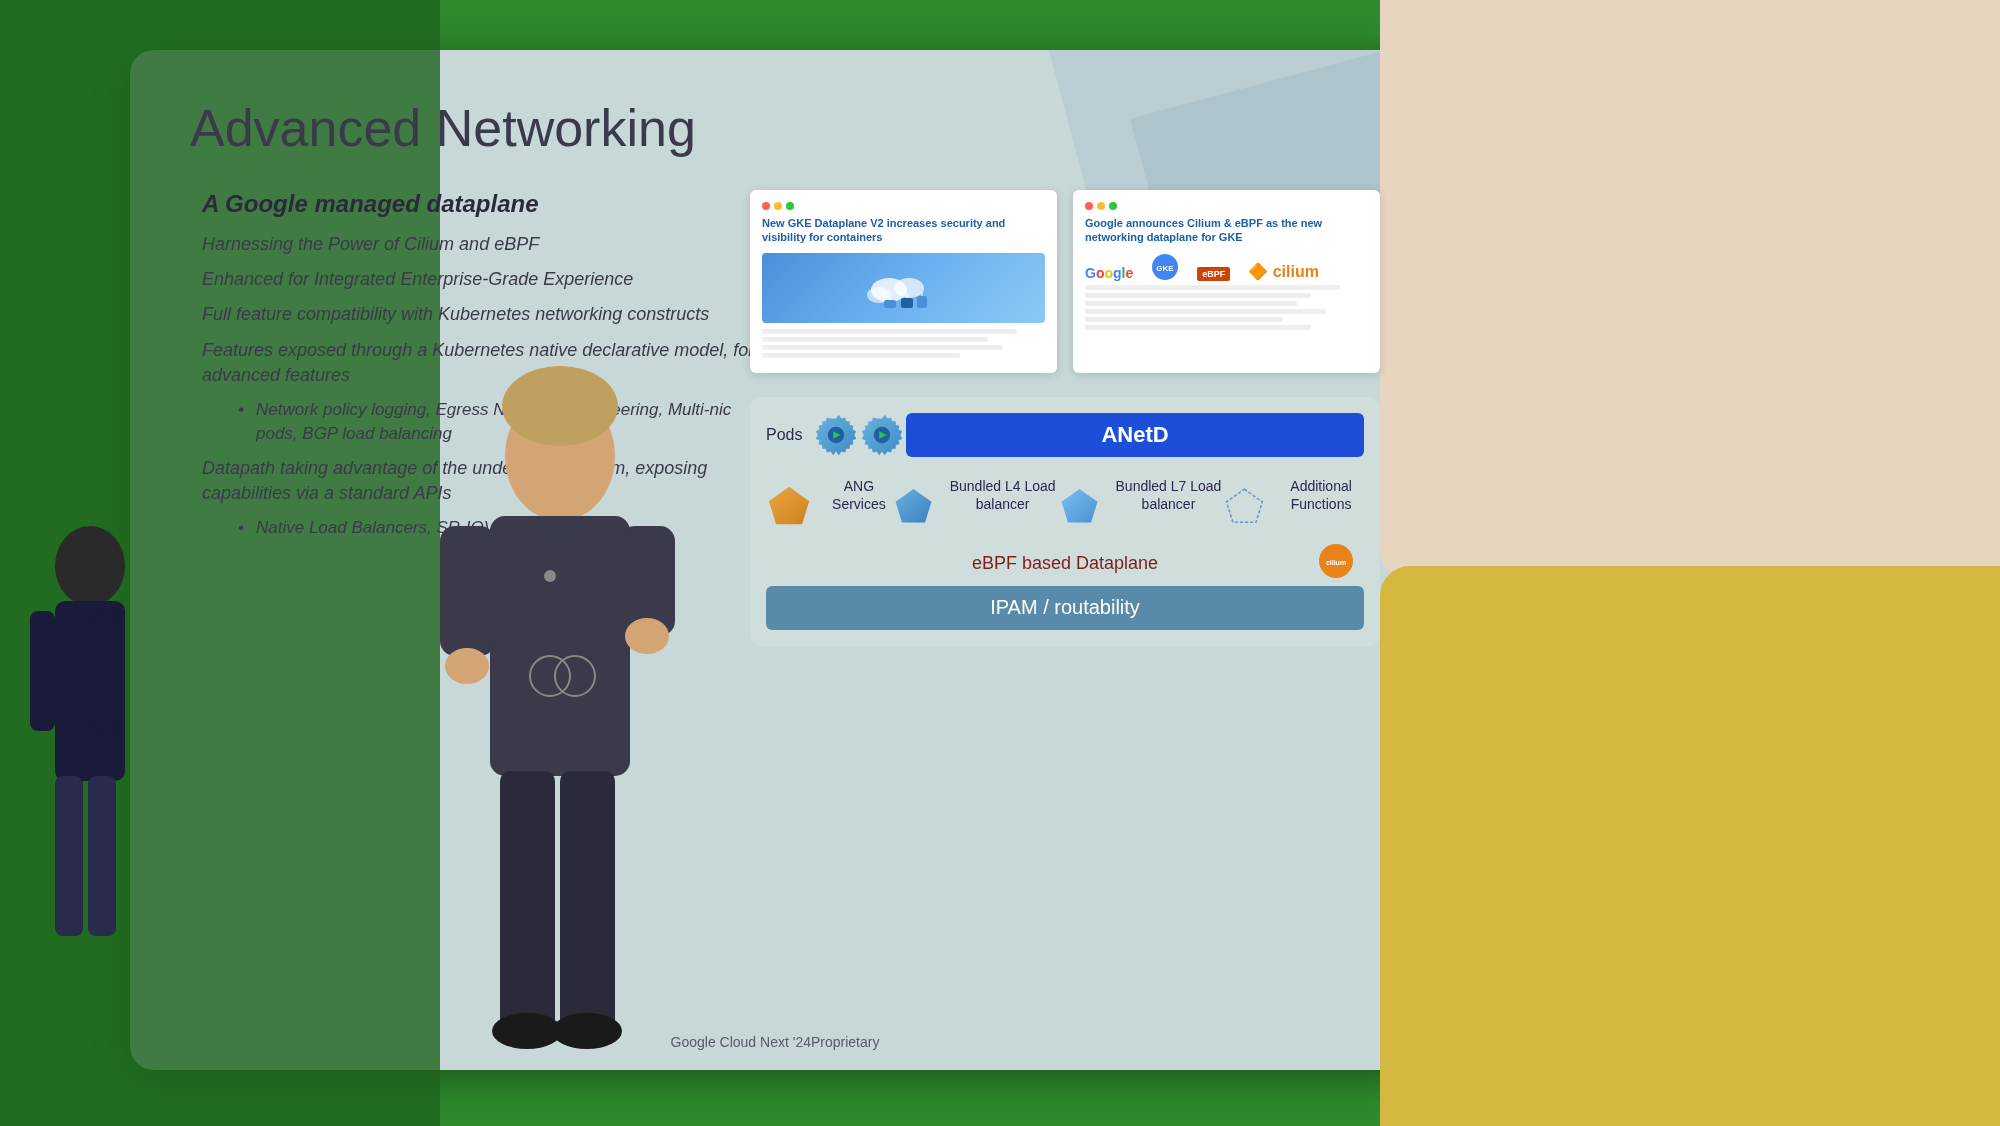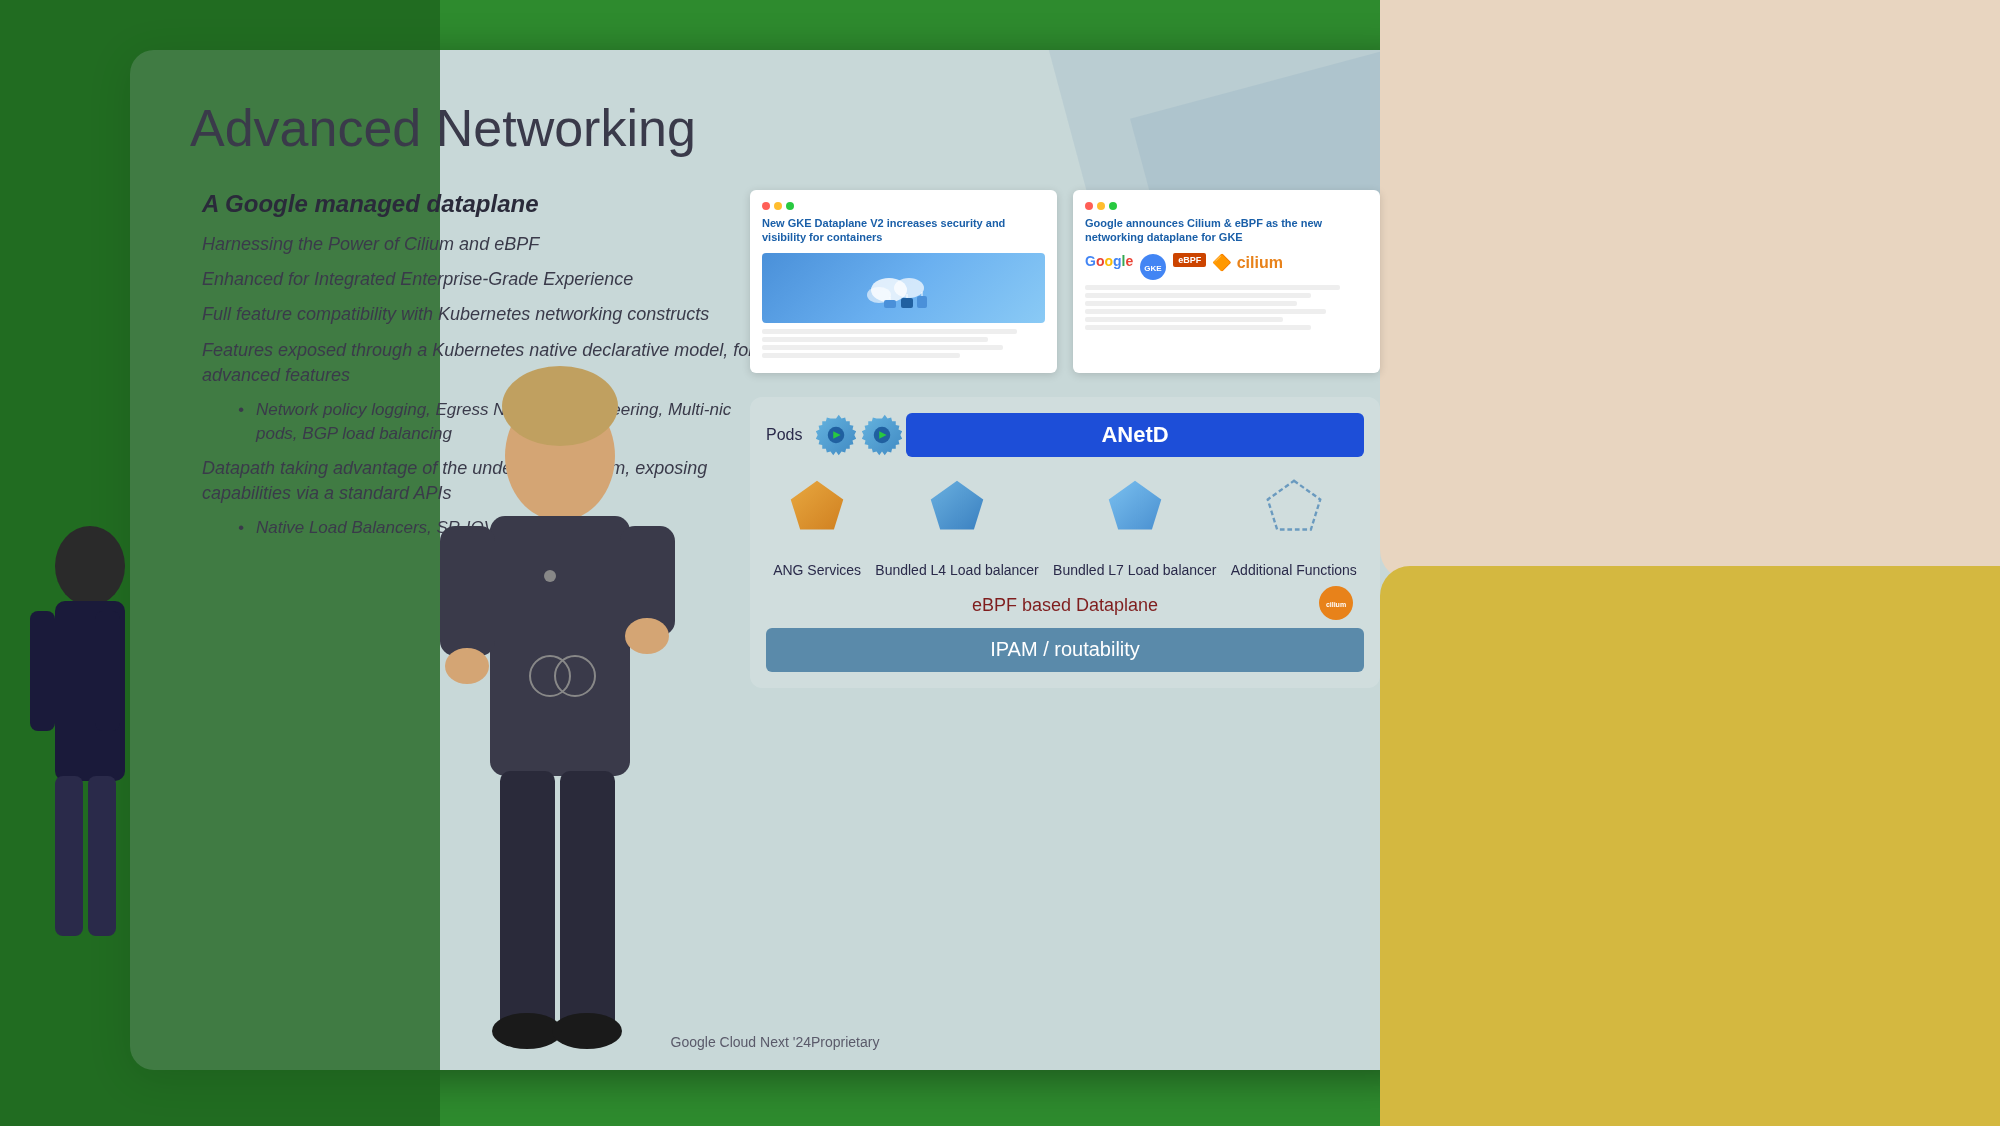--- a/index.html
+++ b/index.html
@@ -160,22 +160,22 @@
     }
 
     .article-text-lines {
       font-size: 7px;
       color: #888;
       line-height: 1.4;
     }
 
     .article-logos {
       display: flex;
-      align-items: flex-start;
-      gap: 6px;
+      align-items: flex-end;
+      gap: 18px;
       flex-wrap: wrap;
       margin: 4px 0;
     }
 
     .logo-google {
       font-size: 14px;
       font-weight: bold;
       color: #4285f4;
     }
     .logo-google span:nth-child(1) { color: #4285f4; }
@@ -247,23 +247,23 @@
     
     .services-row {
       display: flex;
       justify-content: space-around;
       align-items: flex-start;
       margin-bottom: 16px;
     }
 
     .service-item {
       display: flex;
-      flex-direction: column;
-      align-items: center;
-      gap: 24px;
+      flex-direction: row;
+      align-items: flex-start;
+      gap: 13px;
     }
 
     .pentagon-icon {
       width: 60px;
       height: 60px;
     }
 
     .service-label {
       font-size: 14px;
       color: #2a2a4a;

